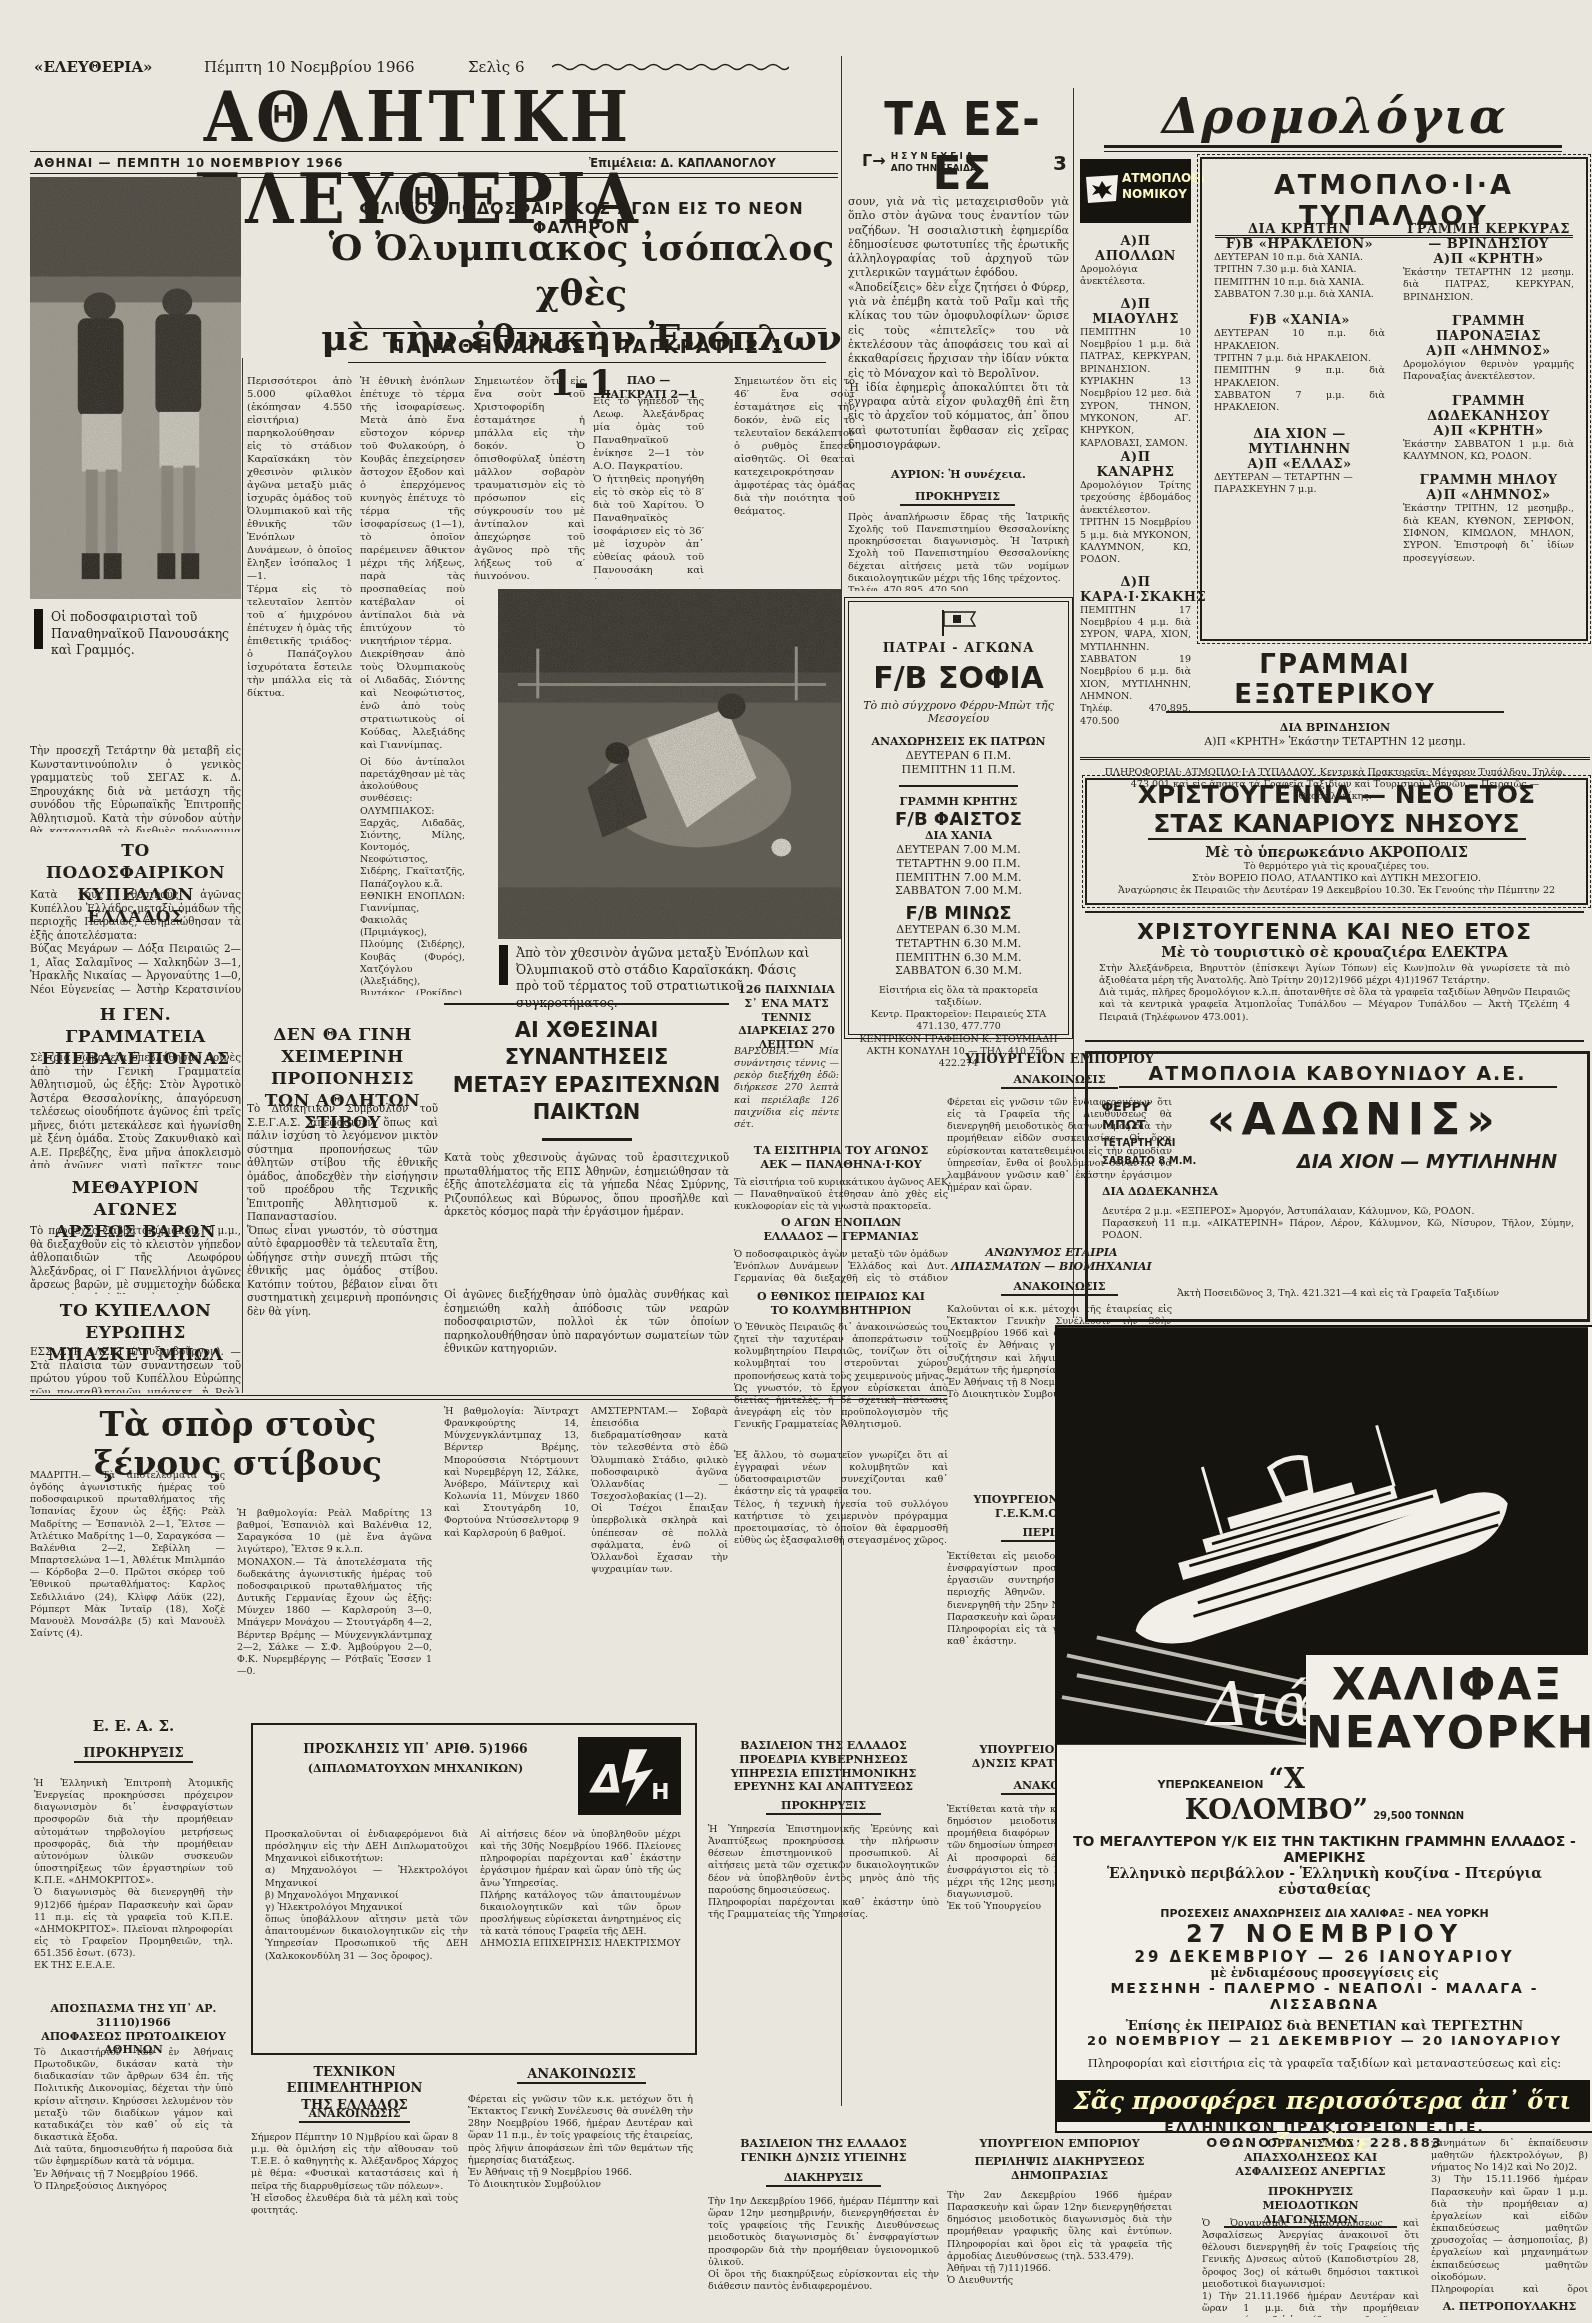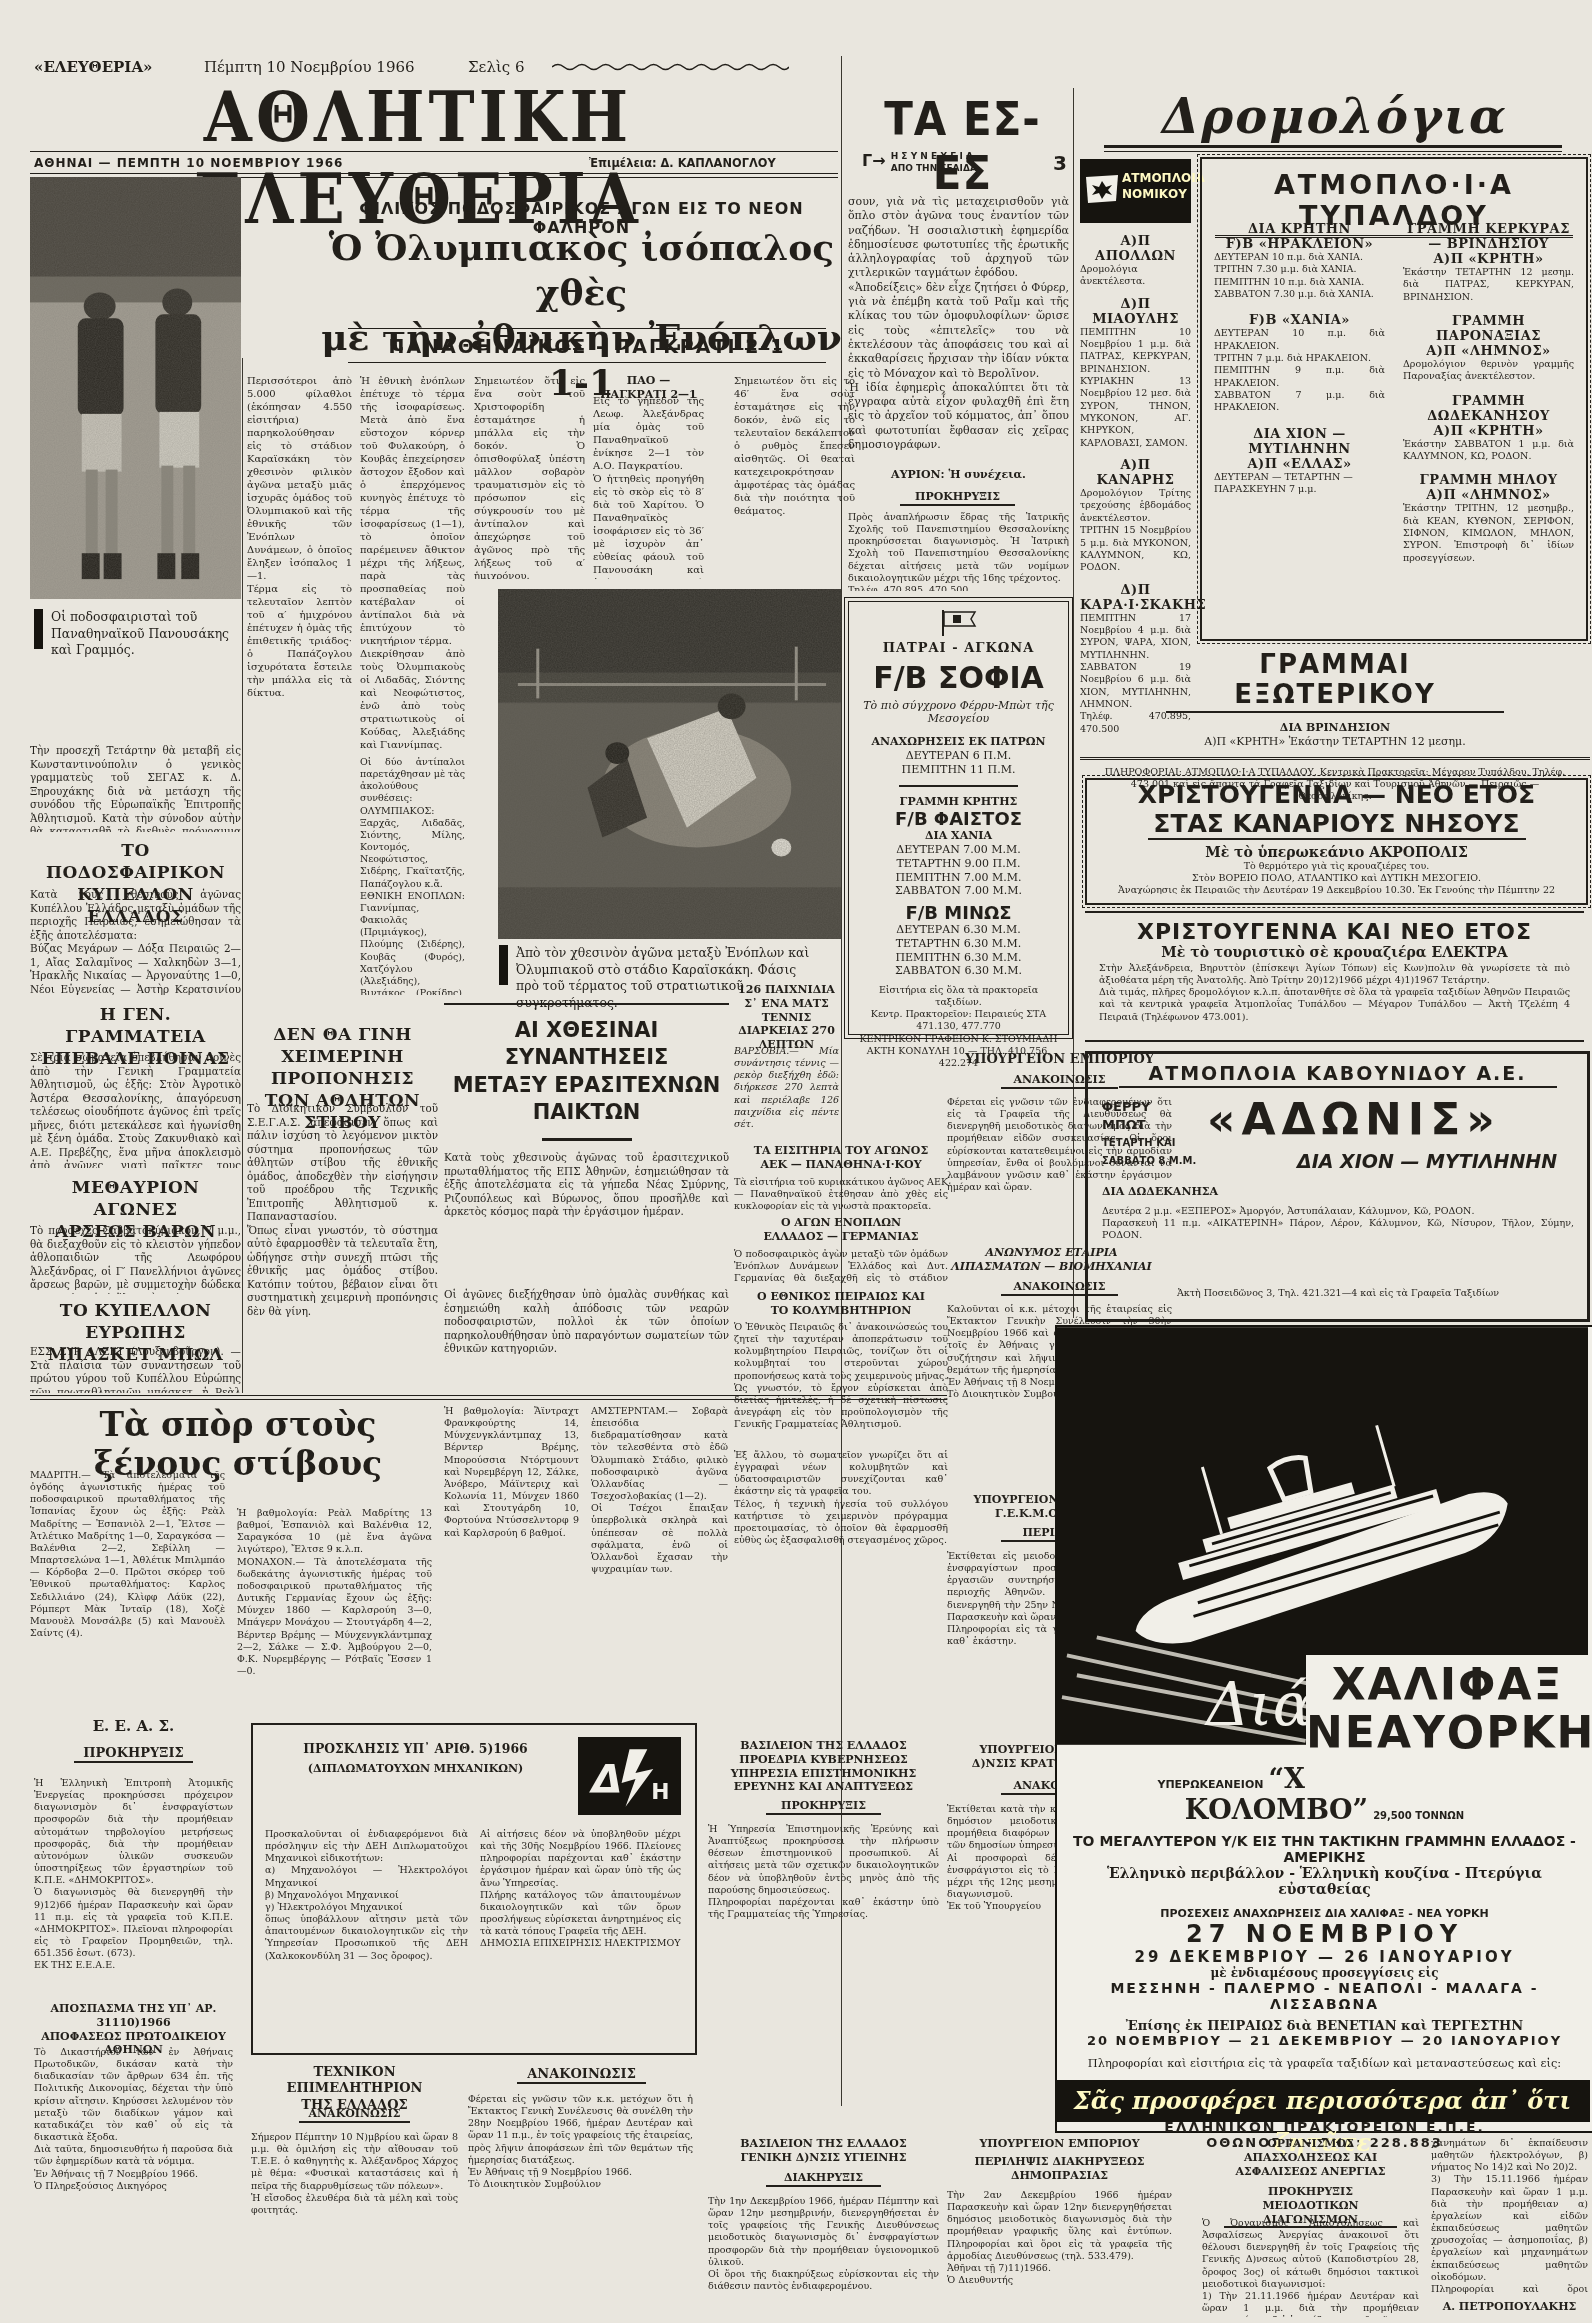--- a/index.html
+++ b/index.html
@@ -339,21 +339,21 @@
         <path d="M18 8 L22 14 L28 12 L24 17 L28 22 L22 20 L18 26 L15 20 L8 22 L12 17 L8 12 L15 14 Z" fill="#16140f"></path>
       </svg>
     <div class="san" style="position:absolute;left:42px;top:12px;font-size:12px;font-weight:bold;line-height:1.3;"><span>ΑΤΜΟΠΛΟΙΑ</span><br><span>ΝΟΜΙΚΟΥ</span></div>
   </div>
   <div class="abs" style="left:1080px;top:233px;width:111px;">
     <div class="entry-name">Α)Π  ΑΠΟΛΛΩΝ</div>
     <div class="entry-body pre">Δρομολόγια ἀνεκτέλεστα.</div>
     <div class="entry-name" style="margin-top:8px;">Δ)Π  ΜΙΑΟΥΛΗΣ</div>
     <div class="entry-body pre">ΠΕΜΠΤΗΝ 10 Νοεμβρίου 1 μ.μ. διὰ ΠΑΤΡΑΣ, ΚΕΡΚΥΡΑΝ, ΒΡΙΝΔΗΣΙΟΝ.
 ΚΥΡΙΑΚΗΝ 13 Νοεμβρίου 12 μεσ. διὰ ΣΥΡΟΝ, ΤΗΝΟΝ, ΜΥΚΟΝΟΝ, ΑΓ. ΚΗΡΥΚΟΝ, ΚΑΡΛΟΒΑΣΙ, ΣΑΜΟΝ.</div>
-    <div class="entry-name" style="margin-top:8px;">Α)Π  ΚΑΝΑΡΗΣ</div>
+    <div class="entry-name" style="">Α)Π  ΚΑΝΑΡΗΣ</div>
     <div class="entry-body pre">Δρομολόγιον Τρίτης τρεχούσης ἑβδομάδος ἀνεκτέλεστον.
 ΤΡΙΤΗΝ 15 Νοεμβρίου 5 μ.μ. διὰ ΜΥΚΟΝΟΝ, ΚΑΛΥΜΝΟΝ, ΚΩ, ΡΟΔΟΝ.</div>
     <div class="entry-name" style="margin-top:8px;">Δ)Π  ΚΑΡΑ·Ι·ΣΚΑΚΗΣ</div>
     <div class="entry-body pre">ΠΕΜΠΤΗΝ 17 Νοεμβρίου 4 μ.μ. διὰ ΣΥΡΟΝ, ΨΑΡΑ, ΧΙΟΝ, ΜΥΤΙΛΗΝΗΝ.
 ΣΑΒΒΑΤΟΝ 19 Νοεμβρίου 6 μ.μ. διὰ ΧΙΟΝ, ΜΥΤΙΛΗΝΗΝ, ΛΗΜΝΟΝ.
 Τηλέφ. 470.895, 470.500</div>
   </div>
 
   <div class="abs wavy" style="left:1200px;top:157px;width:384px;height:480px;">
     <div class="san c" style="margin-top:10px;font-size:27px;font-weight:bold;letter-spacing:3px;border-bottom:3px double #221f1a;width:358px;margin-left:auto;margin-right:auto;padding-bottom:4px;">ΑΤΜΟΠΛΟ·Ι·Α  ΤΥΠΑΛΔΟΥ</div>

